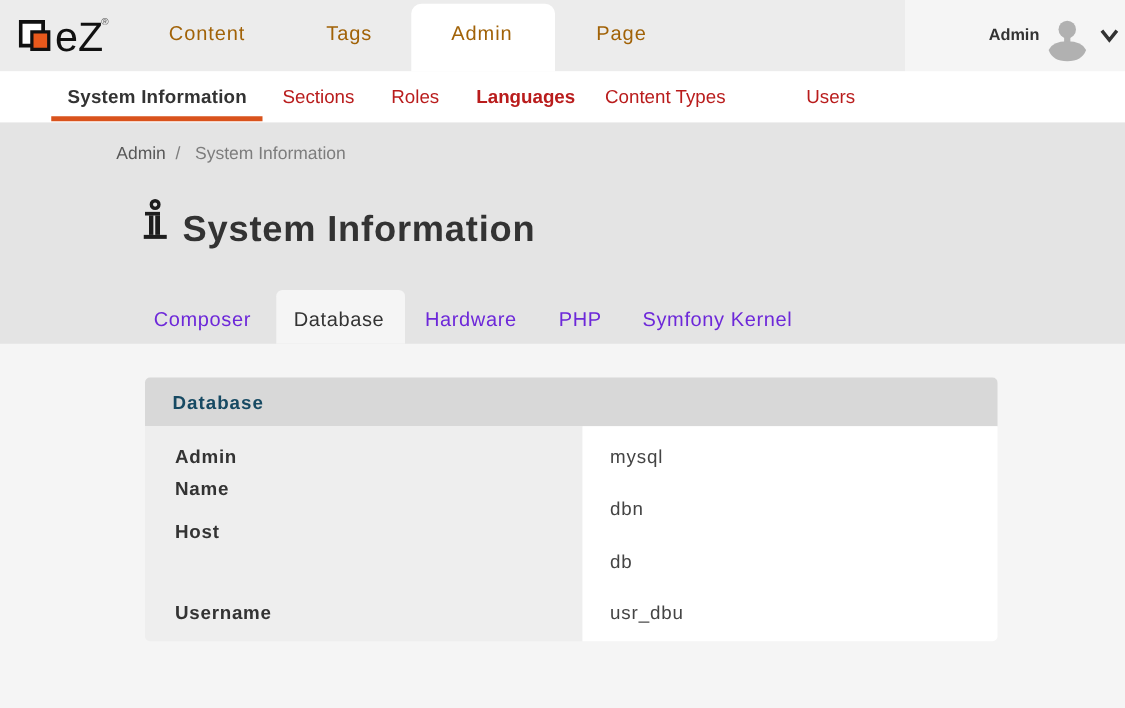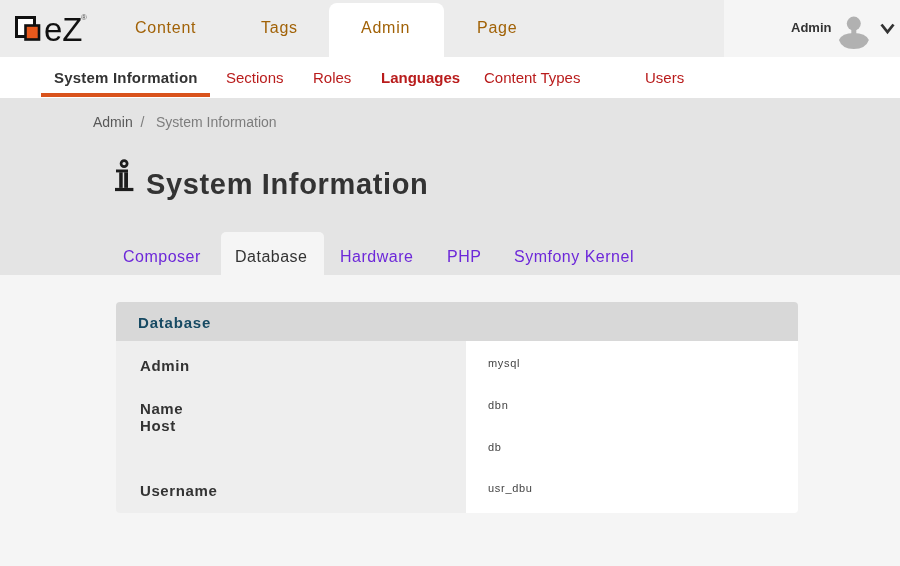--- a/index.html
+++ b/index.html
@@ -31,21 +31,21 @@
 .ctab-active-bg { position:absolute; left:221px; top:232px; width:103px; height:43px; background:#f5f5f5; border-radius:5px 5px 0 0; }
 .ctab { position:absolute; top:248px; font-size:16px; color:#6d28d9; letter-spacing:0.5px; }
 .ctab.on { color:#333; }
 
 
 .tbl-head { position:absolute; left:116px; top:302px; width:682px; height:39px; background:#d8d8d8; border-radius:4px 4px 0 0; }
 .tbl-head span { position:absolute; left:22px; top:12px; font-size:15px; font-weight:bold; color:#174a63; letter-spacing:0.8px; }
 .tbl-left { position:absolute; left:116px; top:341px; width:350px; height:172px; background:#eeeeee; border-radius:0 0 0 4px; }
 .tbl-right { position:absolute; left:466px; top:341px; width:332px; height:172px; background:#fff; border-radius:0 0 4px 0; }
 .lbl { position:absolute; left:140px; font-size:15px; font-weight:bold; color:#333; letter-spacing:0.6px; }
-.val { position:absolute; left:488px; font-size:11px; color:#444; letter-spacing:0.7px; }
+.val { position:absolute; left:488px; font-size:15px; color:#444; letter-spacing:0.7px; }
 </style>
 </head>
 <body>
 
 <div class="hdr">
   <div class="hdr-tab-active"></div>
   <div class="logo">
     <svg width="75" height="34" viewBox="0 0 75 34">
       <rect x="1.5" y="5.5" width="18" height="19" fill="#fff" stroke="#111" stroke-width="3"></rect>
       <rect x="10.5" y="13.5" width="13.5" height="14" fill="#e8591c" stroke="#111" stroke-width="2.6"></rect>
@@ -95,19 +95,19 @@
 <div class="ctab" style="left:340px;">Hardware</div>
 <div class="ctab" style="left:447px;">PHP</div>
 <div class="ctab" style="left:514px;">Symfony Kernel</div>
 
 <div class="tbl-head">
     <span>Database</span>
   </div>
 <div class="tbl-left"></div>
 <div class="tbl-right"></div>
 <div class="lbl" style="top:357px;">Admin</div>
-<div class="lbl" style="top:400px;">Name</div>
+<div class="lbl" style="top:383px;">Name</div>
 <div class="lbl" style="top:417px;">Host</div>
 <div class="lbl" style="top:482px;">Username</div>
 <div class="val" style="top:357px;">mysql</div>
 <div class="val" style="top:399px;">dbn</div>
 <div class="val" style="top:441px;">db</div>
 <div class="val" style="top:482px;">usr_dbu</div>
 
 </body></html>

